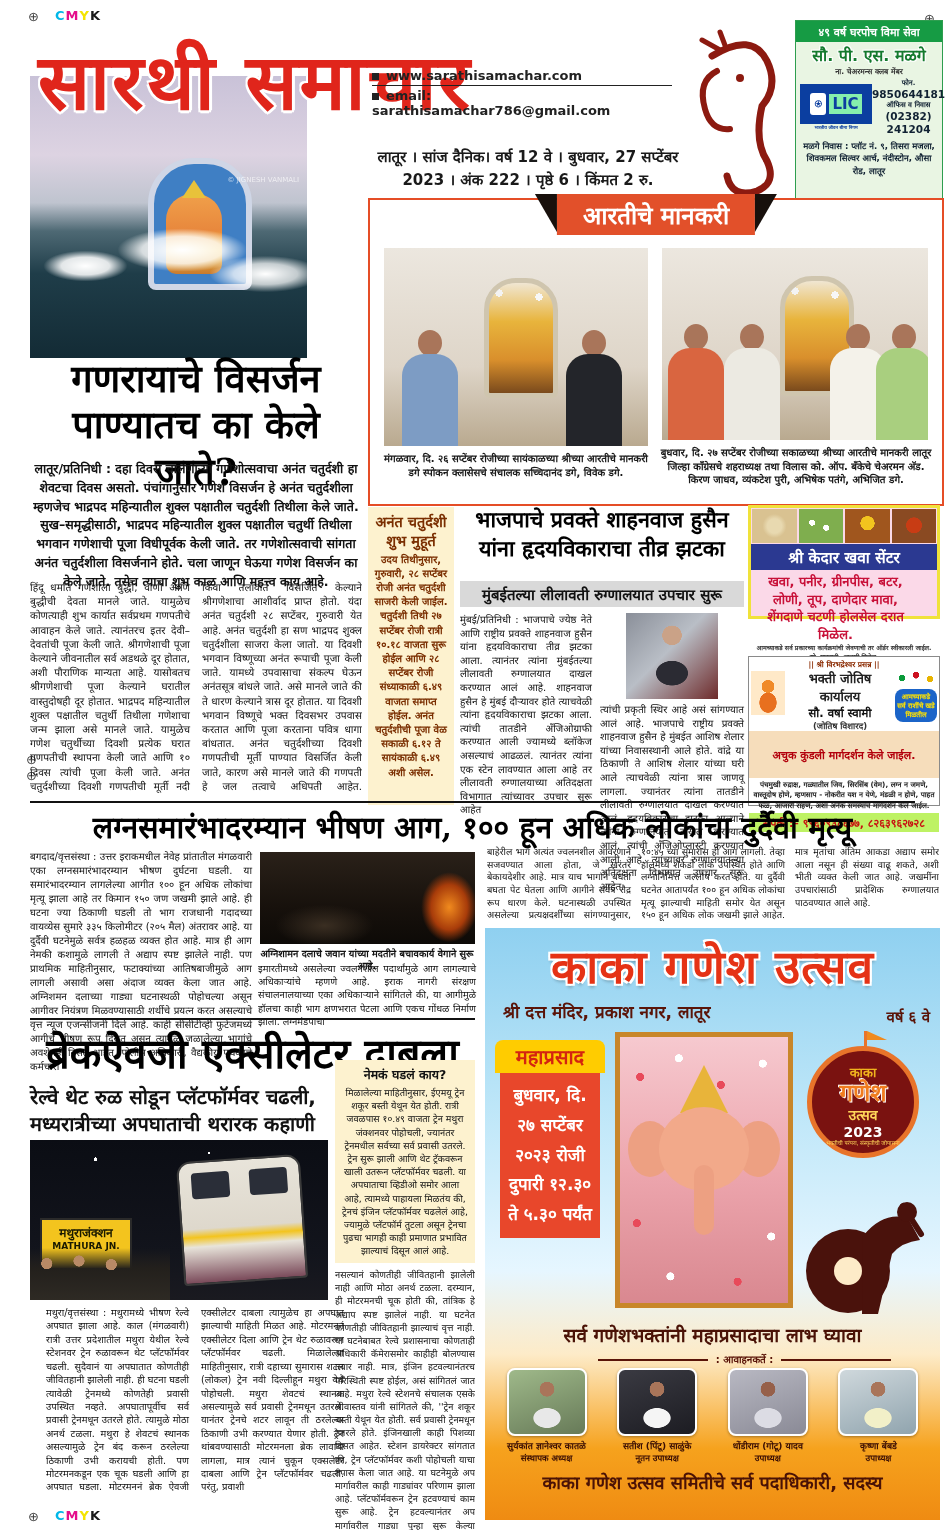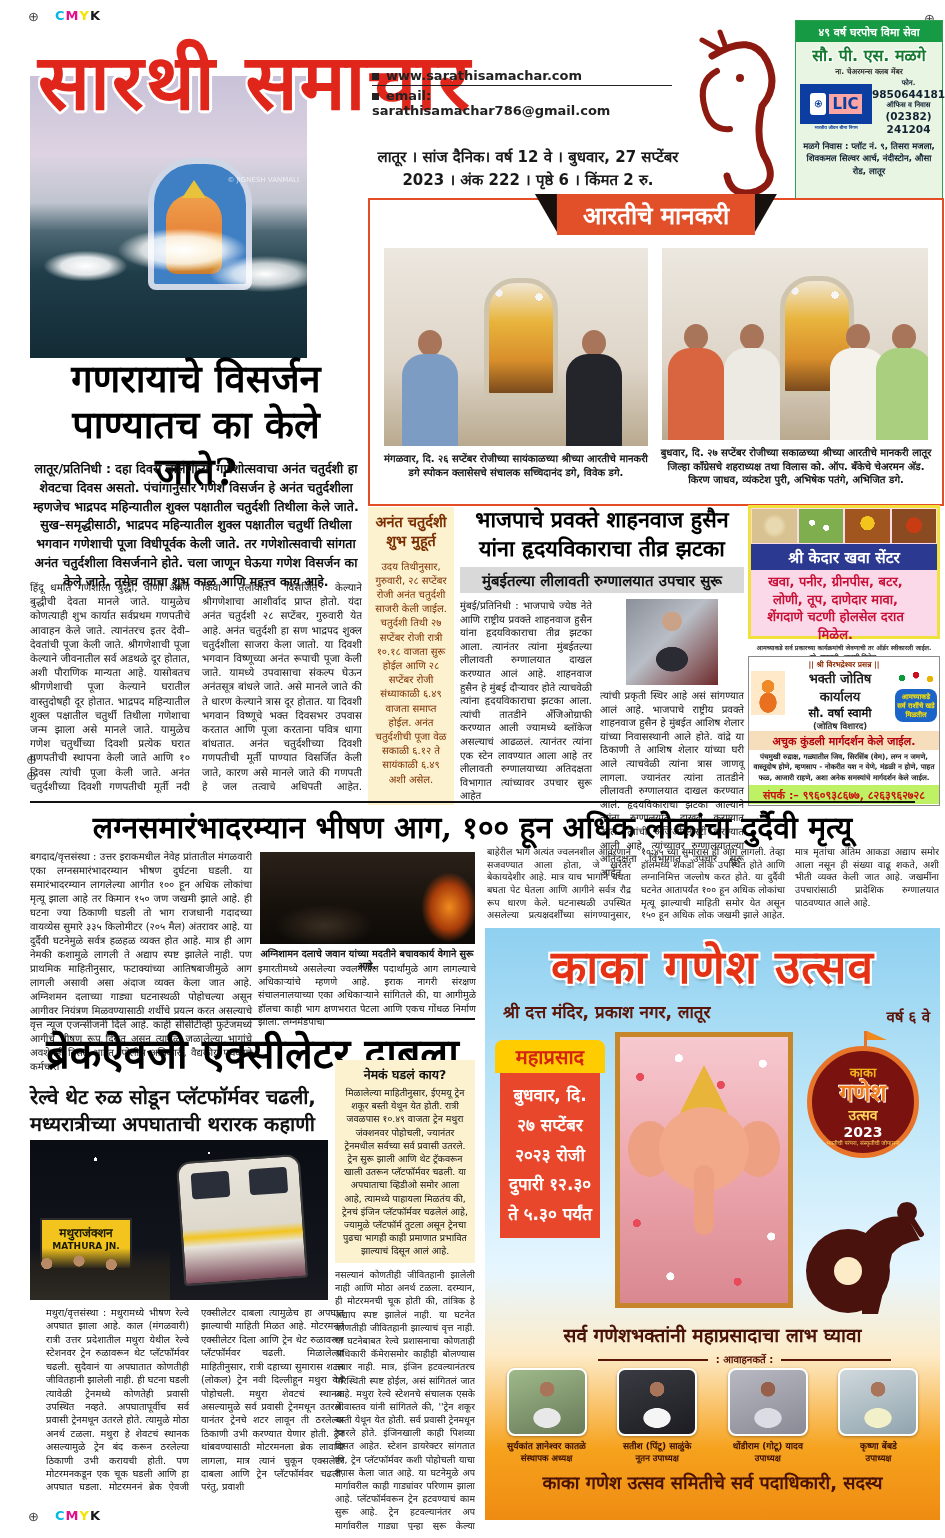--- a/index.html
+++ b/index.html
@@ -36,21 +36,21 @@
   #ganesh-logo{left:682px;top:26px;width:112px;height:168px;}
   
   #lic-ad{left:795px;top:20px;width:146px;height:182px;background:#e9f5e3;border:1.5px solid #2e9e4f;font-weight:bold;}
   #lic-ad .hdr{background:#169b44;color:#fff;text-align:center;font-size:11px;padding:3px 1px;}
   #lic-ad .name{text-align:center;font-size:16px;color:#157a2e;padding-top:2px;
      text-shadow:-1px -1px 0 #fff,1px -1px 0 #fff,-1px 1px 0 #fff,1px 1px 0 #fff;}
   #lic-ad .sub{text-align:center;font-size:7.5px;color:#333;}
   #lic-ad .mid{display:flex;margin-top:3px;padding:0 4px;align-items:center;}
   #lic-logo{width:72px;height:40px;background:#0b3ea0;display:flex;align-items:center;justify-content:center;gap:3px;}
   #lic-logo .emb{width:16px;height:22px;background:#fff;border-radius:3px;color:#0b3ea0;font-size:12px;display:flex;align-items:center;justify-content:center;}
-  #lic-logo .lic{background:#fca5a5;color:#0b3ea0;font-size:15px;font-weight:900;padding:1px 3px;}
+  #lic-logo .lic{background:#86efac;color:#0b3ea0;font-size:15px;font-weight:900;padding:1px 3px;}
   #lic-ad .logosub{font-size:4.5px;color:#0b3ea0;text-align:center;}
   #lic-ad .phones{flex:1;text-align:center;color:#123;line-height:1.25;}
   #lic-ad .ph-lab{font-size:7px;}
   #lic-ad .ph{font-size:10.5px;}
   #lic-ad .addr{font-size:8.5px;color:#123;text-align:center;padding:4px 3px 0 3px;line-height:1.45;}
 
   
   #aarti{left:368px;top:198px;width:572px;height:304px;border:2px solid #e54d26;background:#fff;}
   #aarti-banner{position:absolute;left:50%;top:-6px;transform:translateX(-50%);background:#e2502a;color:#fff;
     font-size:24px;font-weight:900;padding:4px 26px;white-space:nowrap;}
@@ -75,33 +75,33 @@
   
   #v-headline{left:28px;top:356px;width:336px;font-size:38px;line-height:1.22;font-weight:900;color:#000;text-align:center;
     font-family:"DejaVu Serif","Liberation Serif",serif;}
   #v-intro{left:30px;top:460px;width:332px;font-size:12.5px;font-weight:bold;line-height:1.5;color:#111;text-align:center;}
   #v-cols{left:30px;top:580px;width:332px;height:222px;column-count:2;column-gap:12px;
     font-size:10.3px;line-height:1.38;overflow:hidden;}
 
   
   #muhurt{left:368px;top:507px;width:86px;height:298px;background:#fdf2cf;color:#7a2e00;text-align:center;padding:6px 5px;box-sizing:border-box;}
   #muhurt .t{font-size:14.5px;font-weight:900;line-height:1.3;}
-  #muhurt .b{font-size:10px;font-weight:normal;line-height:1.42;margin-top:9px;}
+  #muhurt .b{font-size:10px;font-weight:bold;line-height:1.42;margin-top:2px;}
   #shah{left:460px;top:505px;width:284px;}
   #shah .hl{font-size:21.5px;font-weight:900;line-height:1.35;text-align:center;color:#000;}
-  #shah .sub{background:#d9d9d9;font-size:15px;font-weight:900;text-align:center;margin-top:4px;padding:3px 0;}
+  #shah .sub{background:#d9d9d9;font-size:15px;font-weight:900;text-align:center;margin-top:18px;padding:3px 0;}
   #shah .body{display:flex;gap:8px;margin-top:6px;}
   #shah .c1{width:132px;font-size:10px;line-height:1.36;}
   #shah .c2{width:144px;font-size:10px;line-height:1.36;}
   #shah-portrait{width:92px;height:86px;margin:0 auto 4px auto;background:
      radial-gradient(circle 16px at 50% 26%,#caa287 60%,transparent 62%),
      radial-gradient(ellipse 26px 20px at 50% 70%,#2b2b33 60%,transparent 63%),
      linear-gradient(135deg,#8a8f99 0%,#b9bec6 45%,#6e2a2a 100%);}
   
-  #khawa{left:748px;top:505px;width:192px;height:134px;border:3px solid #f0e23a;background:#fbd9e8;box-sizing:border-box;}
+  #khawa{left:748px;top:505px;width:192px;height:114px;border:3px solid #f0e23a;background:#fbd9e8;box-sizing:border-box;}
   #khawa .foods{display:flex;height:36px;}
   #khawa .foods div{flex:1;margin:1px;}
   #khawa .f1{background:radial-gradient(circle 12px at 50% 50%,#e8d9b0 60%,#d9c291 100%);}
   #khawa .f2{background:radial-gradient(circle 5px at 30% 40%,#fff 60%,transparent 62%),radial-gradient(circle 5px at 62% 55%,#fff 60%,transparent 62%),#7fae4e;}
   #khawa .f3{background:radial-gradient(circle 10px at 50% 42%,#f3c41e 70%,transparent 72%),#a0561e;}
   #khawa .f4{background:radial-gradient(circle 11px at 50% 48%,#c83c14 70%,transparent 74%),#8a4a22;}
   #khawa .band{background:#2b3991;color:#fff;text-align:center;font-size:15.5px;font-weight:900;padding:2px 0;}
   #khawa .l1{color:#c81038;font-size:13px;font-weight:900;text-align:center;line-height:1.35;padding:3px 21px 1px 4px;}
   #khawa .l2{color:#333;font-size:6.3px;font-weight:bold;text-align:center;line-height:1.4;border-bottom:1px solid #777;padding-bottom:2px;margin:0 4px;}
   #khawa .bot{display:flex;font-size:9.3px;font-weight:900;color:#203070;}
@@ -115,21 +115,21 @@
   #jotish .tt{flex:1;text-align:center;}
   #jotish .t1{font-size:13px;font-weight:900;color:#222;}
   #jotish .t2{font-size:11.5px;font-weight:900;color:#111;}
   #jotish .t3{font-size:8.5px;font-weight:bold;color:#333;}
   #jotish .gemwrap{width:46px;}
   #jotish .gems{height:18px;background:
      radial-gradient(circle 4px at 20% 50%,#0a9a3a 80%,transparent 82%),
      radial-gradient(circle 4px at 50% 35%,#cc1020 80%,transparent 82%),
      radial-gradient(circle 4px at 80% 55%,#e8b400 80%,transparent 82%);}
   #jotish .bubble{background:#1b64c8;color:#ffe200;font-size:6.8px;font-weight:bold;text-align:center;border-radius:8px;padding:3px 2px;margin:2px;}
-  #jotish .redband{background:#f6ddbb;color:#b3000c;font-size:11px;font-weight:900;text-align:center;padding:2px 0;}
+  #jotish .redband{background:#f6ddbb;color:#b3000c;font-size:11px;font-weight:900;text-align:center;padding:16px 0;}
   #jotish .body{font-size:7.2px;font-weight:bold;color:#222;line-height:1.45;padding:2px 4px;text-align:center;}
   #jotish .contact{background:#bef264;color:#c81010;font-size:11px;font-weight:900;text-align:center;padding:2px 0;}
 
   
   #fire-rule{left:30px;top:801px;width:885px;height:2px;background:#111;}
   #fire-headline{left:30px;top:806px;width:885px;text-align:center;font-size:30px;font-weight:900;color:#000;
      font-family:"DejaVu Serif","Liberation Serif",serif;}
   #fire-c1{left:30px;top:850px;width:222px;height:166px;font-size:10px;line-height:1.4;}
   #fire-photo{left:260px;top:852px;width:215px;height:92px;overflow:hidden;background:
      radial-gradient(ellipse 40px 50px at 88% 60%,#f08a1e 0%,#a83c0a 45%,transparent 70%),

